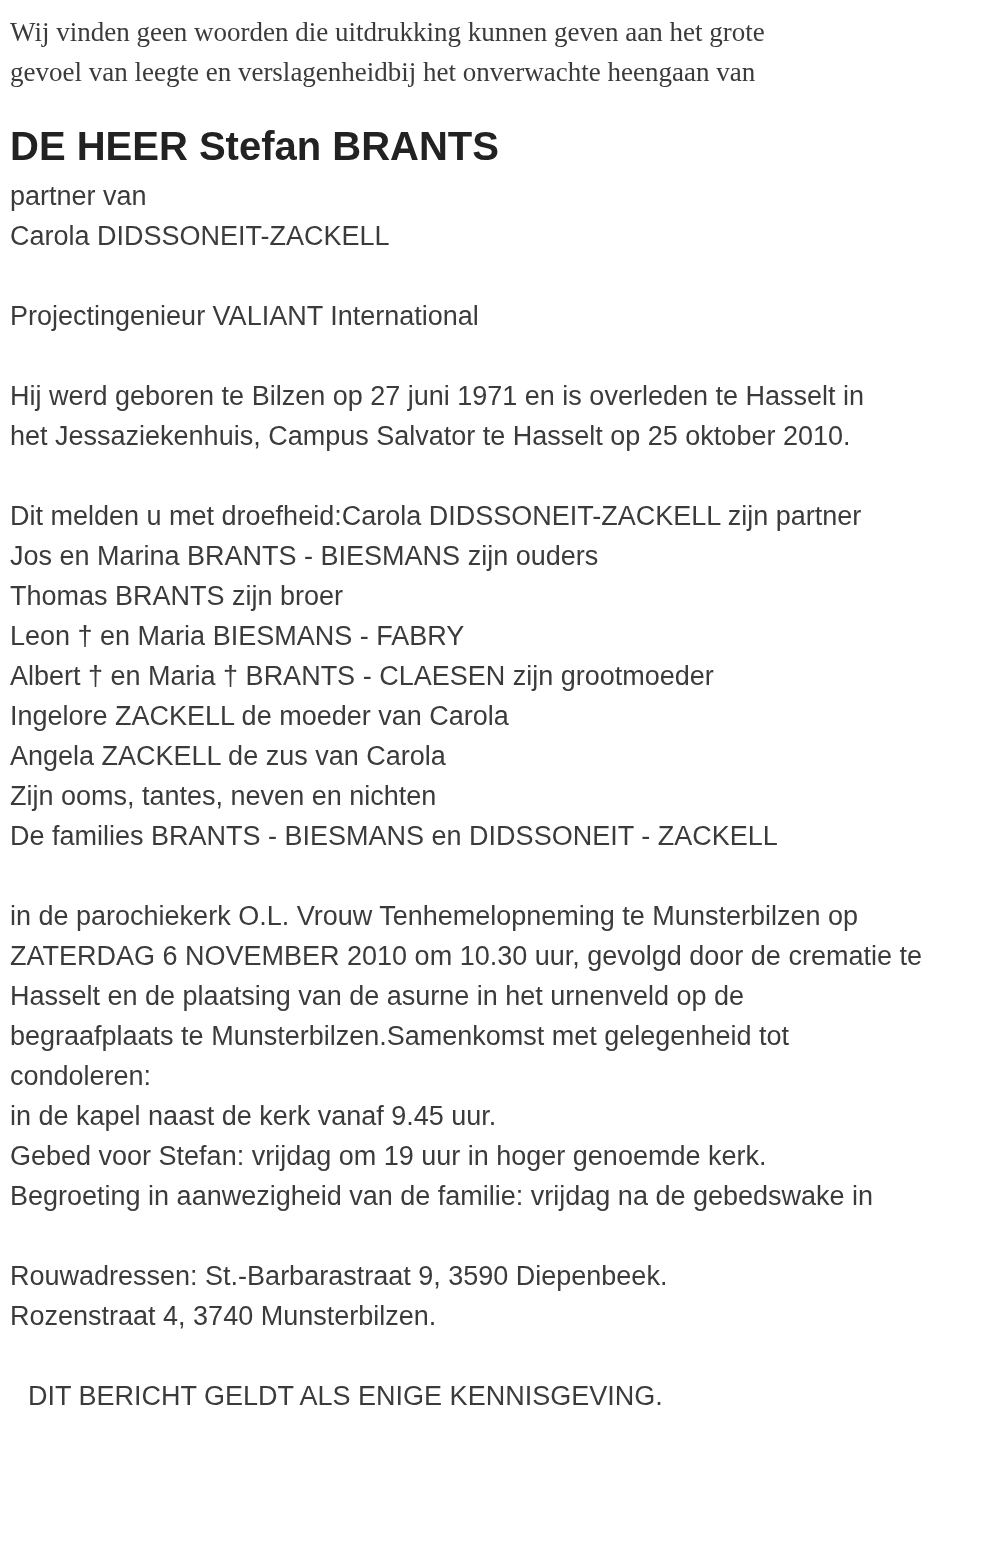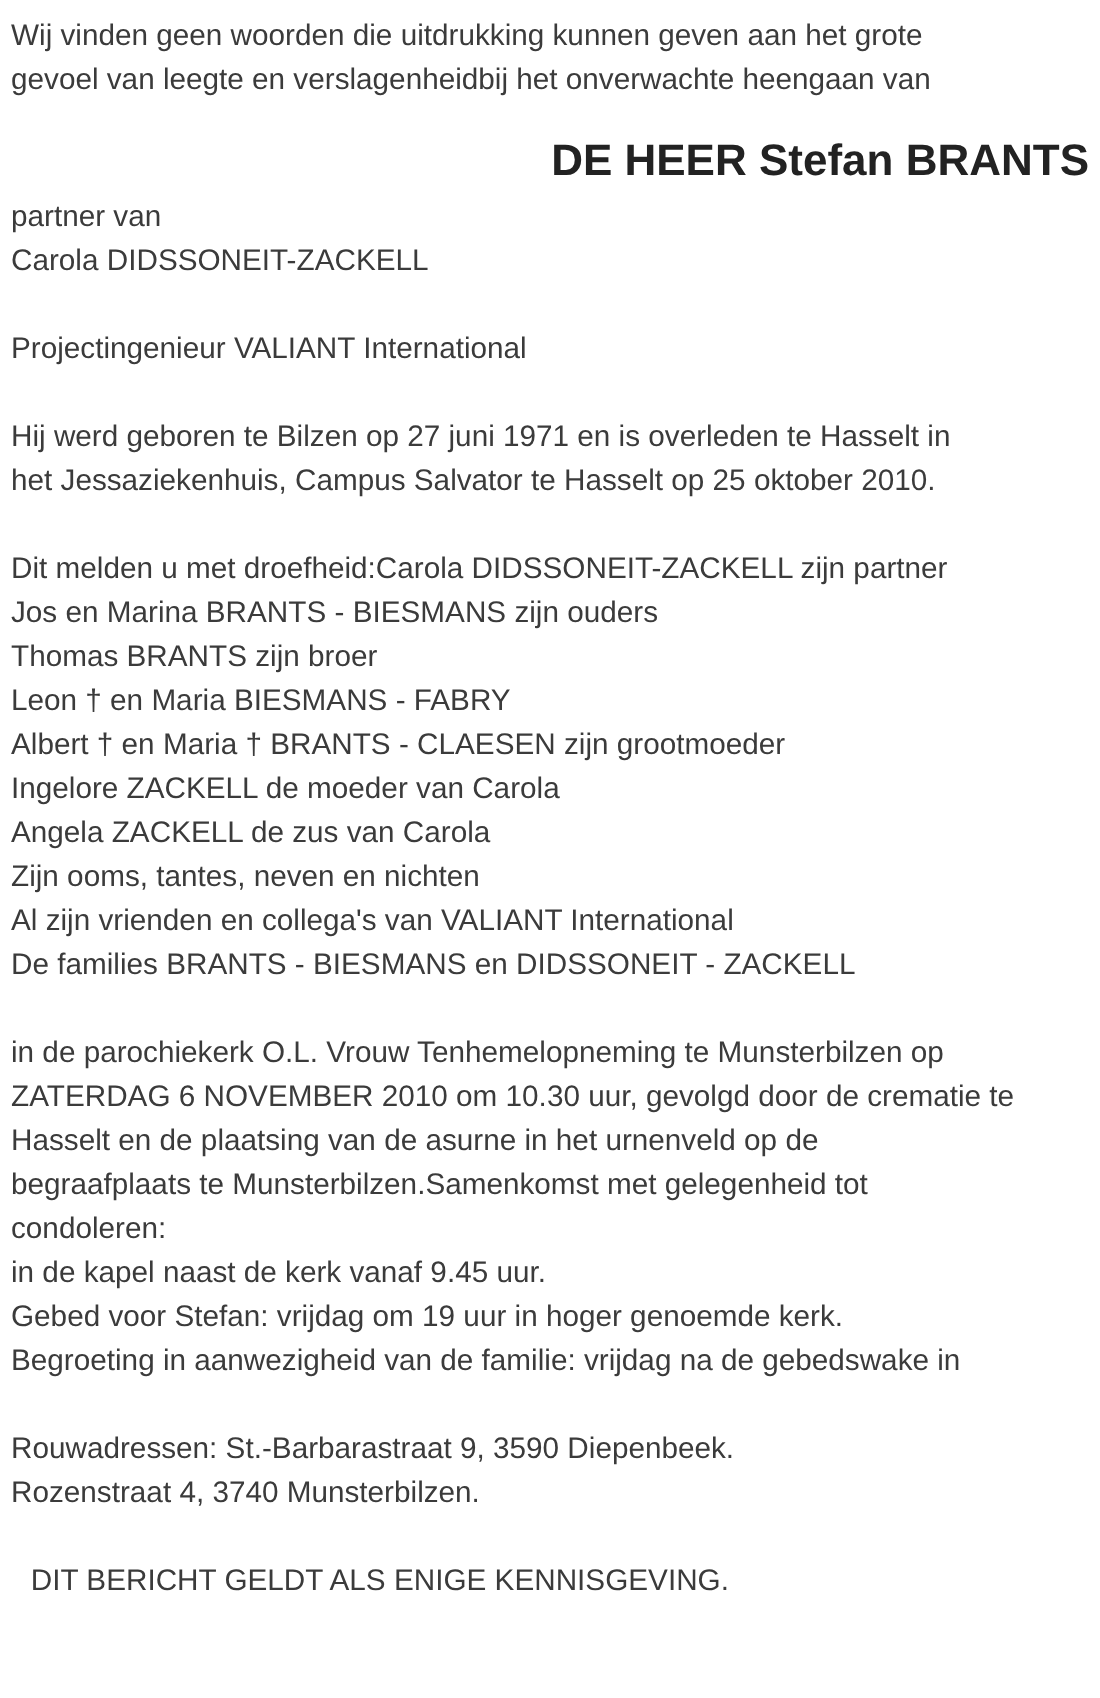--- a/index.html
+++ b/index.html
@@ -17,34 +17,34 @@
     font-size: 27px;
     line-height: 40px;
     -webkit-font-smoothing: antialiased;
   }
   .para {
     margin: 0 0 40px 0;
     padding: 0;
   }
   .para.tight {
     margin-bottom: 18px;
+    font-family: Liberation Serif, serif;
   }
   .line {
     display: block;
     white-space: pre-wrap;
   }
   .doc-title {
     margin: 28px 0 4px 0;
     padding: 0;
     font-size: 40px;
     line-height: 52px;
     font-weight: 700;
     color: #222222;
     letter-spacing: 0;
-    text-align: right;
   }
   .notice {
     margin: 18px;
   }
 </style>
 </head>
 <body>
 
 <div>
 
@@ -71,21 +71,20 @@
 
   <div class="para">
       <span class="line">Dit melden u met droefheid:Carola DIDSSONEIT-ZACKELL zijn partner</span>
       <span class="line">Jos en Marina BRANTS - BIESMANS zijn ouders</span>
       <span class="line">Thomas BRANTS zijn broer</span>
       <span class="line">Leon † en Maria BIESMANS - FABRY</span>
       <span class="line">Albert † en Maria † BRANTS - CLAESEN zijn grootmoeder</span>
       <span class="line">Ingelore ZACKELL de moeder van Carola</span>
       <span class="line">Angela ZACKELL de zus van Carola</span>
       <span class="line">Zijn ooms, tantes, neven en nichten</span>
-      <span class="line">Al zijn vrienden en collega's van VALIANT International</span>
       <span class="line">De families BRANTS - BIESMANS en DIDSSONEIT - ZACKELL</span>
     </div>
 
   <div class="para">
       <span class="line">in de parochiekerk O.L. Vrouw Tenhemelopneming te Munsterbilzen op</span>
       <span class="line">ZATERDAG 6 NOVEMBER 2010 om 10.30 uur, gevolgd door de crematie te</span>
       <span class="line">Hasselt en de plaatsing van de asurne in het urnenveld op de</span>
       <span class="line">begraafplaats te Munsterbilzen.Samenkomst met gelegenheid tot</span>
       <span class="line">condoleren:</span>
       <span class="line">in de kapel naast de kerk vanaf 9.45 uur.</span>

